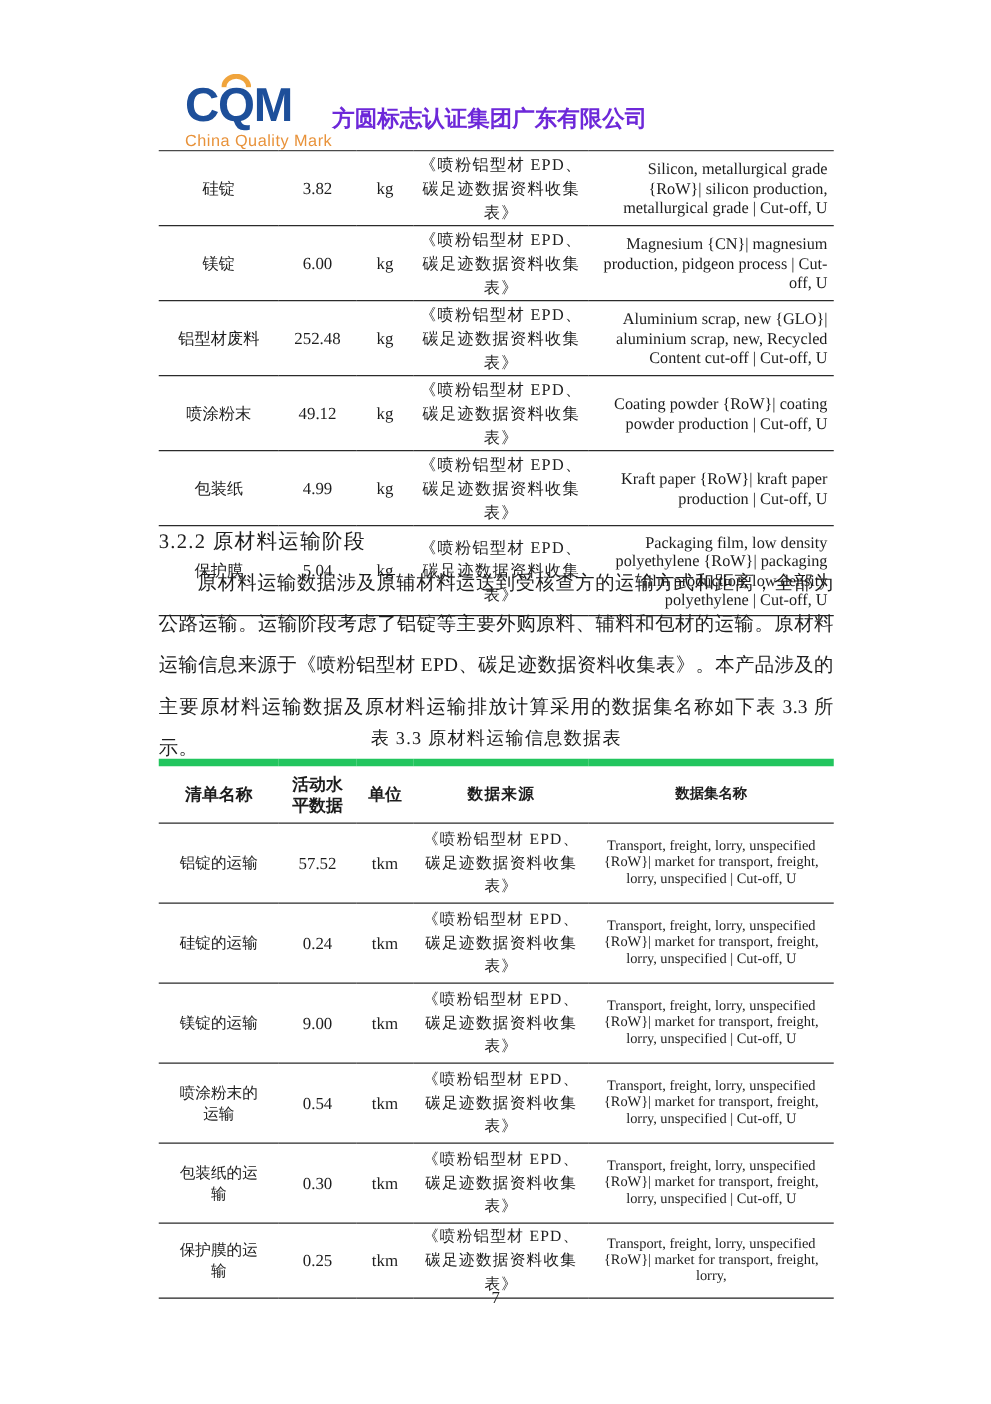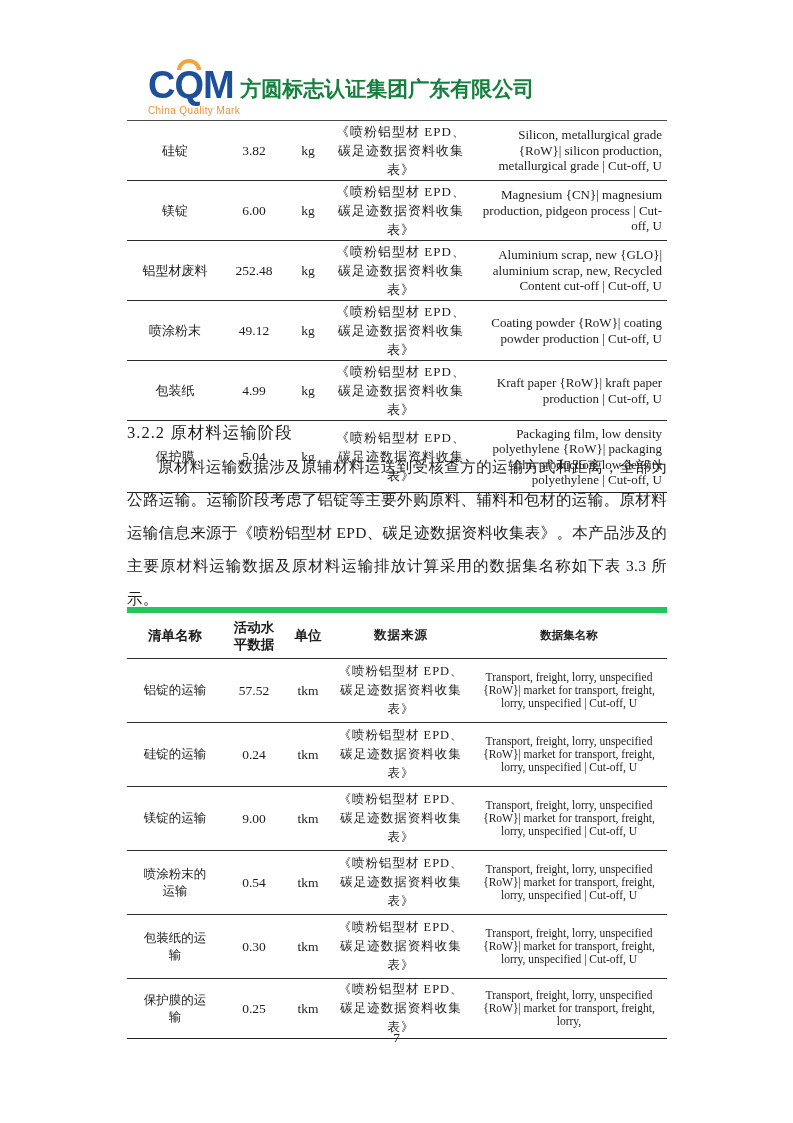--- a/index.html
+++ b/index.html
@@ -16,25 +16,25 @@
     font-size:38px; line-height:34px; color:#1d4f9a; letter-spacing:-1px;
   }
   .q-arc {
     position:absolute; left:29px; top:1px; width:24px; height:11px;
     border:4px solid #f0a43c; border-bottom:none;
     border-radius:50% 50% 0 0 / 100% 100% 0 0;
     box-sizing:border-box;
   }
   .cqm-sub {
     font-family:"Liberation Sans","DejaVu Sans",sans-serif;
-    font-size:10px; color:#e8923a; letter-spacing:0.4px; margin-top:3px; white-space:nowrap;
+    font-size:13px; color:#e8923a; letter-spacing:0.4px; margin-top:3px; white-space:nowrap;
   }
   .company-name {
     font-family:"Liberation Sans","DejaVu Sans",sans-serif; font-weight:bold;
-    font-size:21px; color:#15803d; padding-bottom:13px; white-space:nowrap;
+    font-size:18px; color:#6d28d9; padding-bottom:13px; white-space:nowrap;
   }
   
   table.tbl { border-collapse:collapse; table-layout:fixed; width:540px; }
   .tbl td, .tbl th { text-align:center; vertical-align:middle; padding:1px 5px; word-break:break-word; }
   .col-name    { width:96px;  font-size:13px; }
   .col-value   { width:62px;  font-size:13.5px; }
   .col-unit    { width:46px;  font-size:13.5px; }
   .col-source  { width:140px; font-size:13px; line-height:19px; letter-spacing:1px; }
   .col-dataset { width:196px; }
 
@@ -132,20 +132,21 @@
           <td class="col-source">《喷粉铝型材 EPD、碳足迹数据资料收集表》</td>
           <td class="col-dataset">Packaging film, low density polyethylene {RoW}| packaging film production, low density polyethylene | Cut-off, U</td>
         </tr>
       </tbody>
   </table>
 
   <div class="section-heading">3.2.2 原材料运输阶段</div>
 
   <div class="body-paragraph">原材料运输数据涉及原辅材料运送到受核查方的运输方式和距离，全部为公路运输。运输阶段考虑了铝锭等主要外购原料、辅料和包材的运输。原材料运输信息来源于《喷粉铝型材 EPD、碳足迹数据资料收集表》。本产品涉及的主要原材料运输数据及原材料运输排放计算采用的数据集名称如下表 3.3 所示。</div>
 
+  <div class="table-caption">表 3.3 原材料运输信息数据表</div>
 
   <table class="tbl tbl2">
     <colgroup>
       <col class="col-name">
         <col class="col-value">
         <col class="col-unit">
         <col class="col-source">
         <col class="col-dataset">
     </colgroup>
     <thead>

